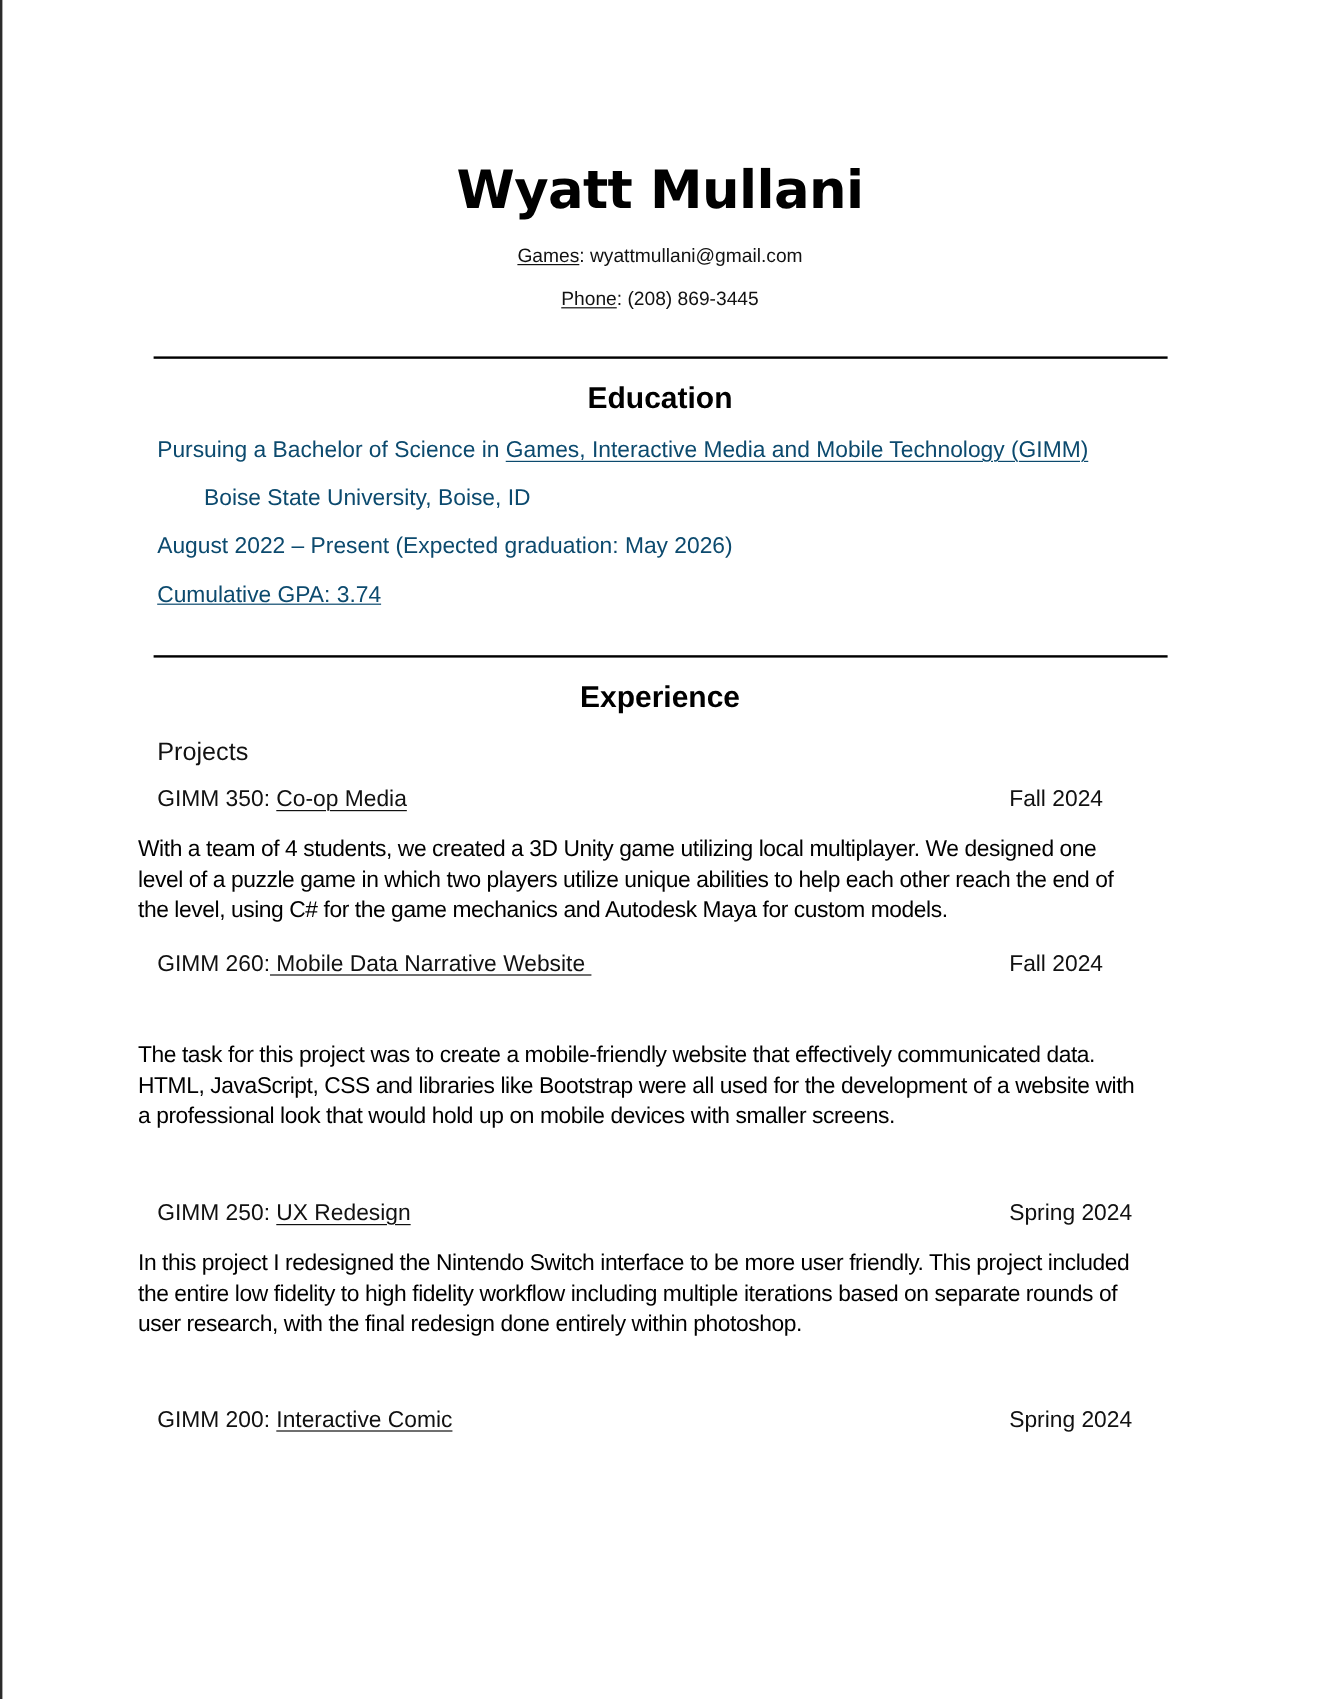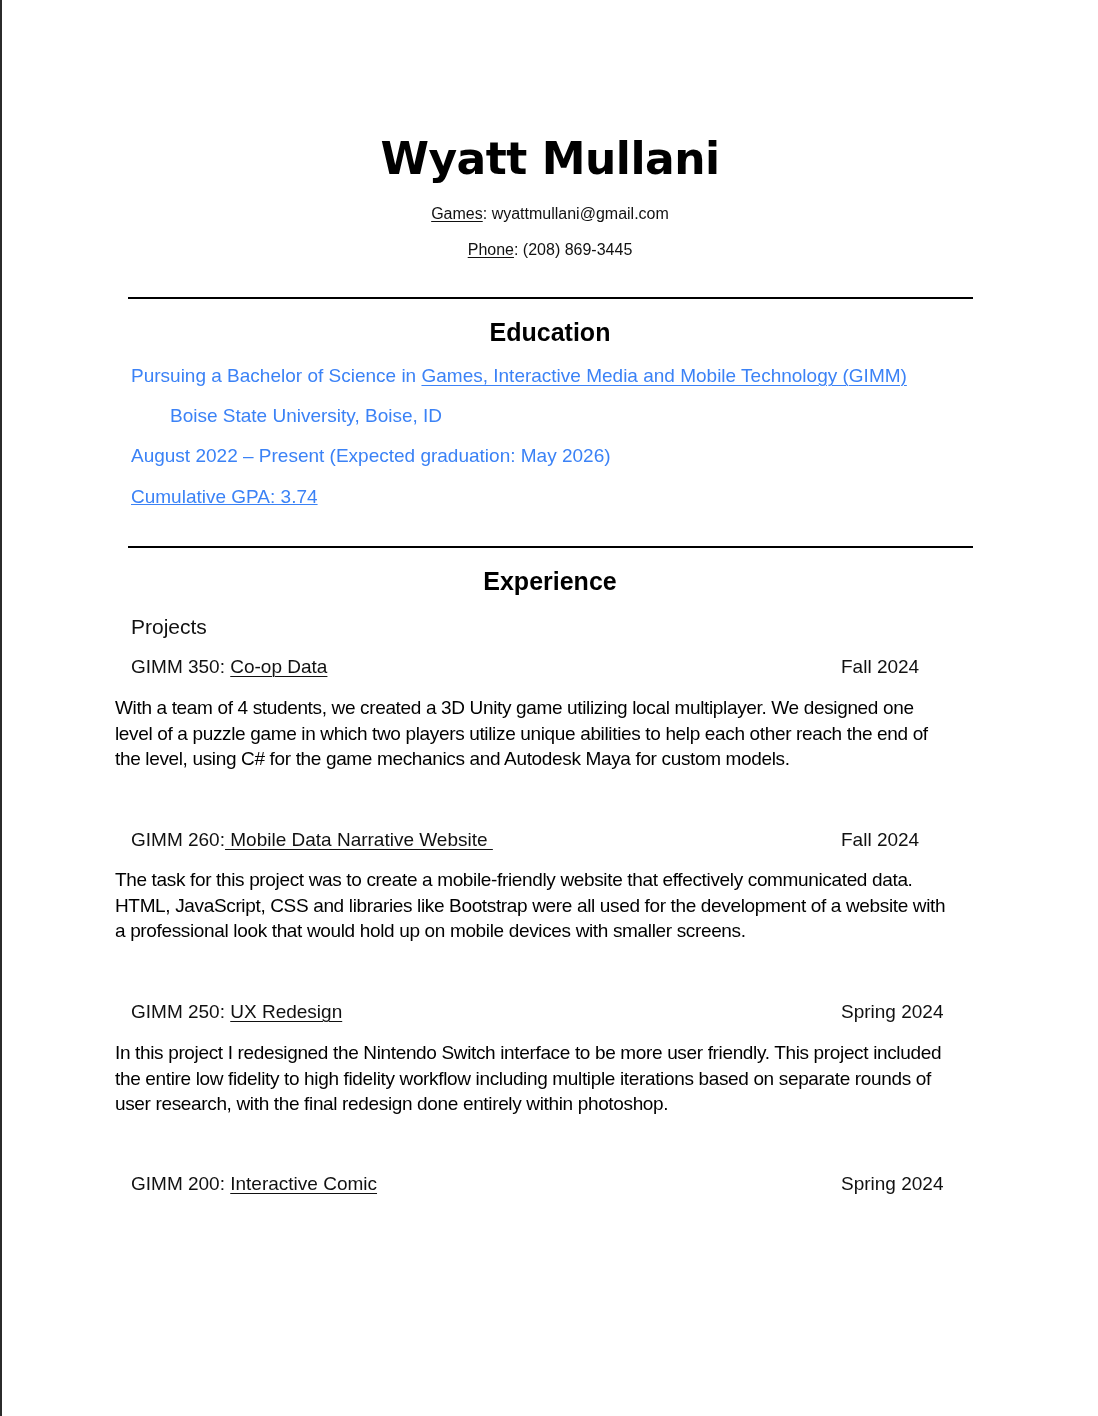--- a/index.html
+++ b/index.html
@@ -74,21 +74,21 @@
       line-height: 30px;
       color: #000;
     }
     .title-education { top: 317px; }
     .title-experience { top: 566px; }
     .line {
       position: absolute;
       left: 131px;
       font-size: 19px;
       line-height: 24px;
-      color: #3b82f6;
+      color: #0c4a6e;
       white-space: nowrap;
     }
     .u { text-decoration: underline; text-underline-offset: 3px; text-decoration-thickness: 1px; }
     .edu-1 { top: 364px; }
     .edu-2 { top: 404px; margin-left: 39px; }
     .edu-3 { top: 444px; }
     .edu-4 { top: 485px; text-decoration: underline; }
     .sub-heading {
       position: absolute;
       left: 131px;
@@ -115,21 +115,21 @@
       position: absolute;
       left: 115px;
       width: 840px;
       font-size: 19px;
       line-height: 25.5px;
       color: #000000;
       letter-spacing: -0.35px;
     }
     .p1-head { top: 655px; }
     .p1-desc { top: 695px; }
-    .p2-head { top: 828px; }
+    .p2-head { top: 792px; }
     .p2-desc { top: 867px; }
     .p3-head { top: 1000px; }
     .p3-desc { top: 1040px; }
     .p4-head { top: 1172px; }
     .p4-desc { top: 1212px; }
   </style>
 </head>
 <body>
 
 <div class="left-border"></div>
@@ -156,21 +156,21 @@
   <div class="line edu-3">August 2022 – Present (Expected graduation: May 2026)</div>
   <div class="line edu-4">Cumulative GPA: 3.74</div>
 
   <div class="rule rule-2"></div>
 
   <div class="section-title title-experience">Experience</div>
 
   <div class="sub-heading">Projects</div>
 
   <div class="proj-head p1-head">
-    <span>GIMM 350: </span><span class="u">Co-op Data</span>
+    <span>GIMM 350: </span><span class="u">Co-op Media</span>
     <span class="proj-date">Fall 2024</span>
   </div>
   <div class="proj-desc p1-desc">With a team of 4 students, we created a 3D Unity game utilizing local multiplayer. We designed one level of a puzzle game in which two players utilize unique abilities to help each other reach the end of the level, using C# for the game mechanics and Autodesk Maya for custom models.</div>
 
   <div class="proj-head p2-head">
     <span>GIMM 260:</span><span class="u" style="white-space:pre"> Mobile Data Narrative Website </span>
     <span class="proj-date">Fall 2024</span>
   </div>
   <div class="proj-desc p2-desc">The task for this project was to create a mobile-friendly website that effectively communicated data. HTML, JavaScript, CSS and libraries like Bootstrap were all used for the development of a website with a professional look that would hold up on mobile devices with smaller screens.</div>
 

